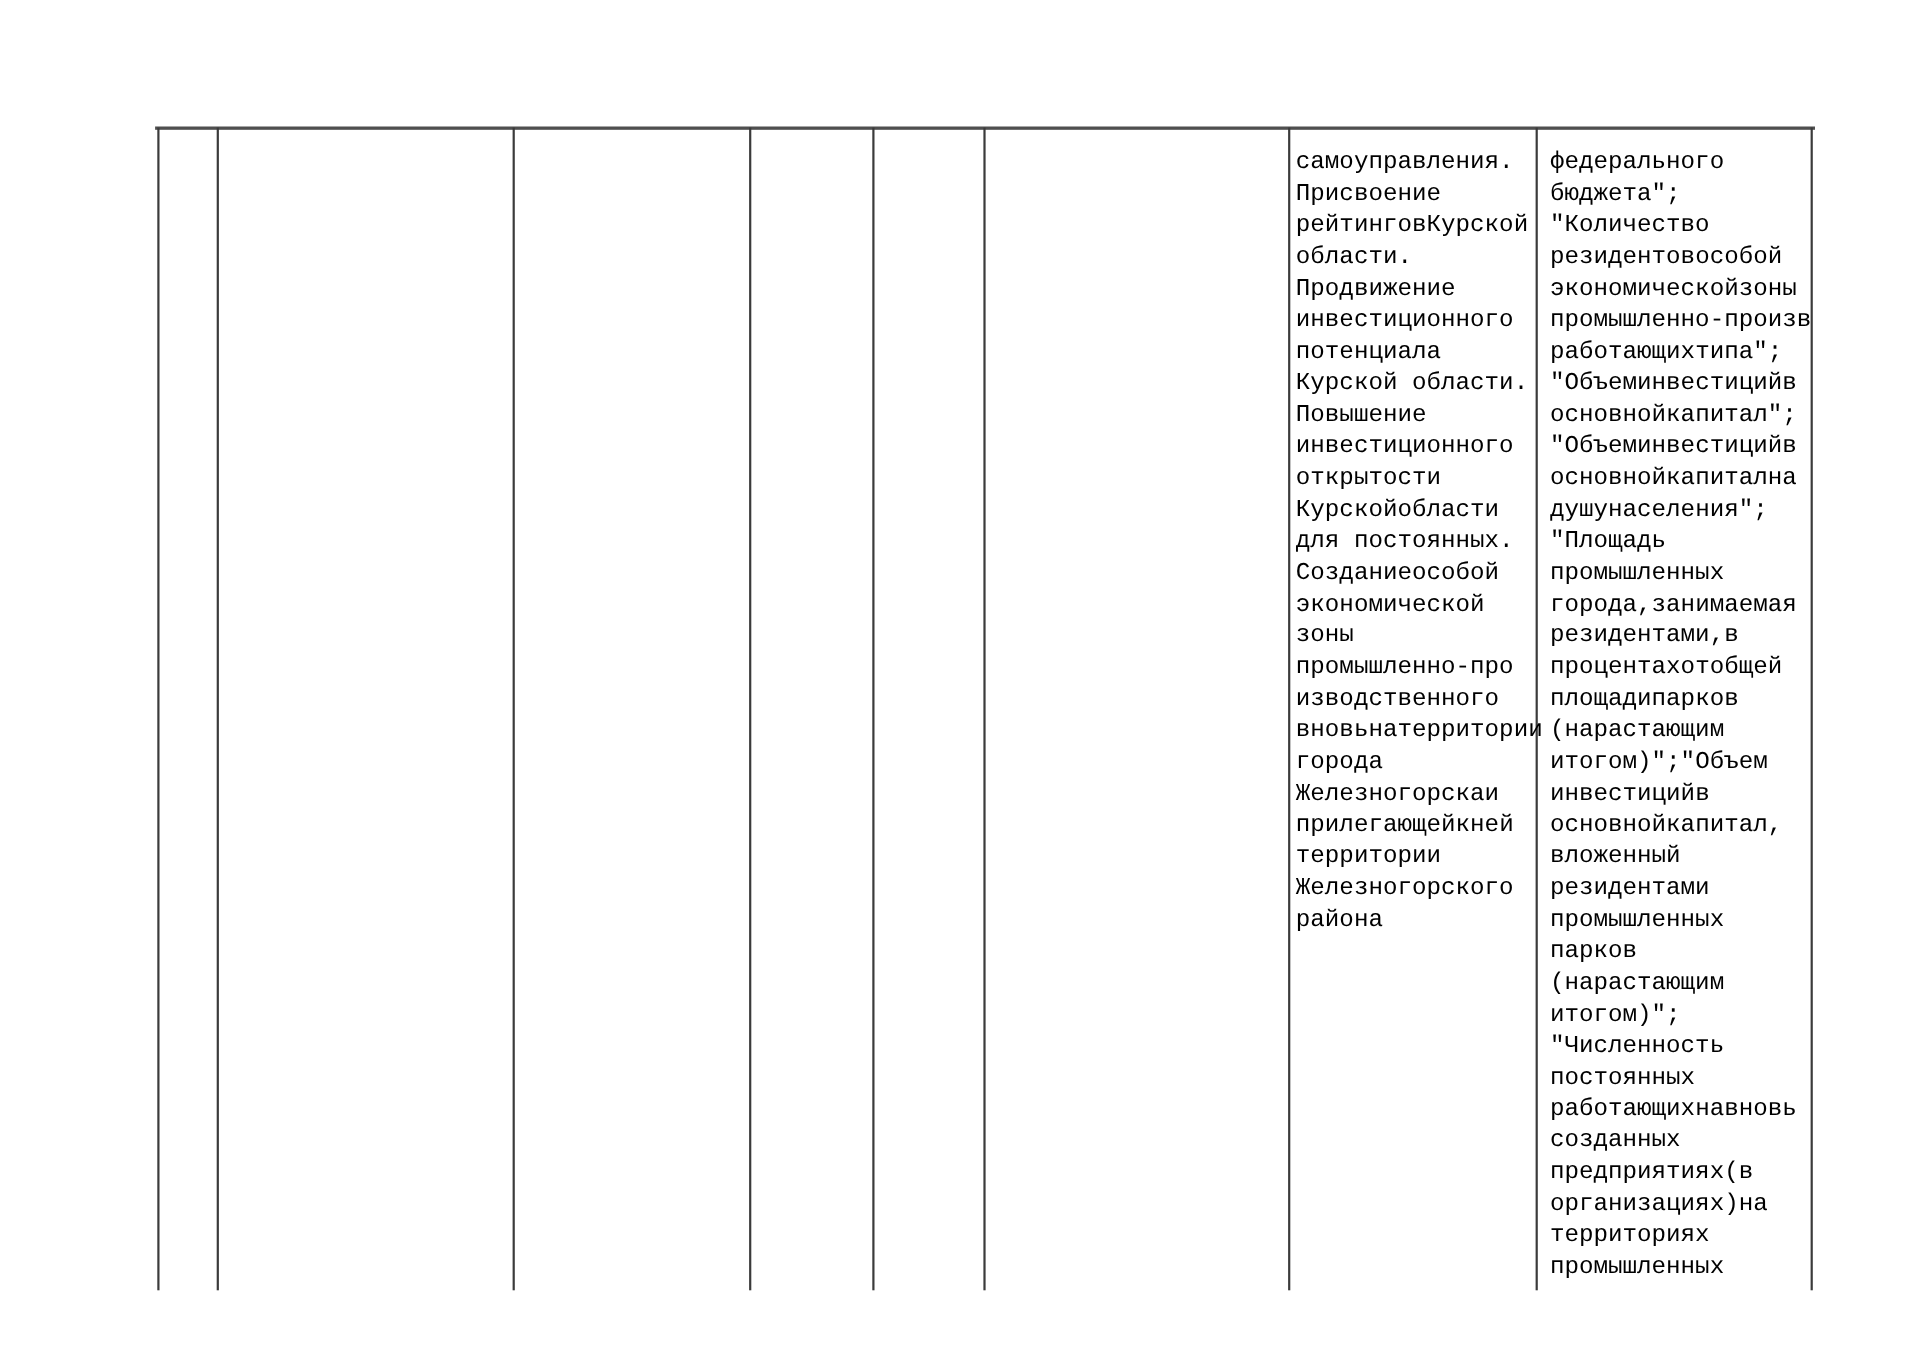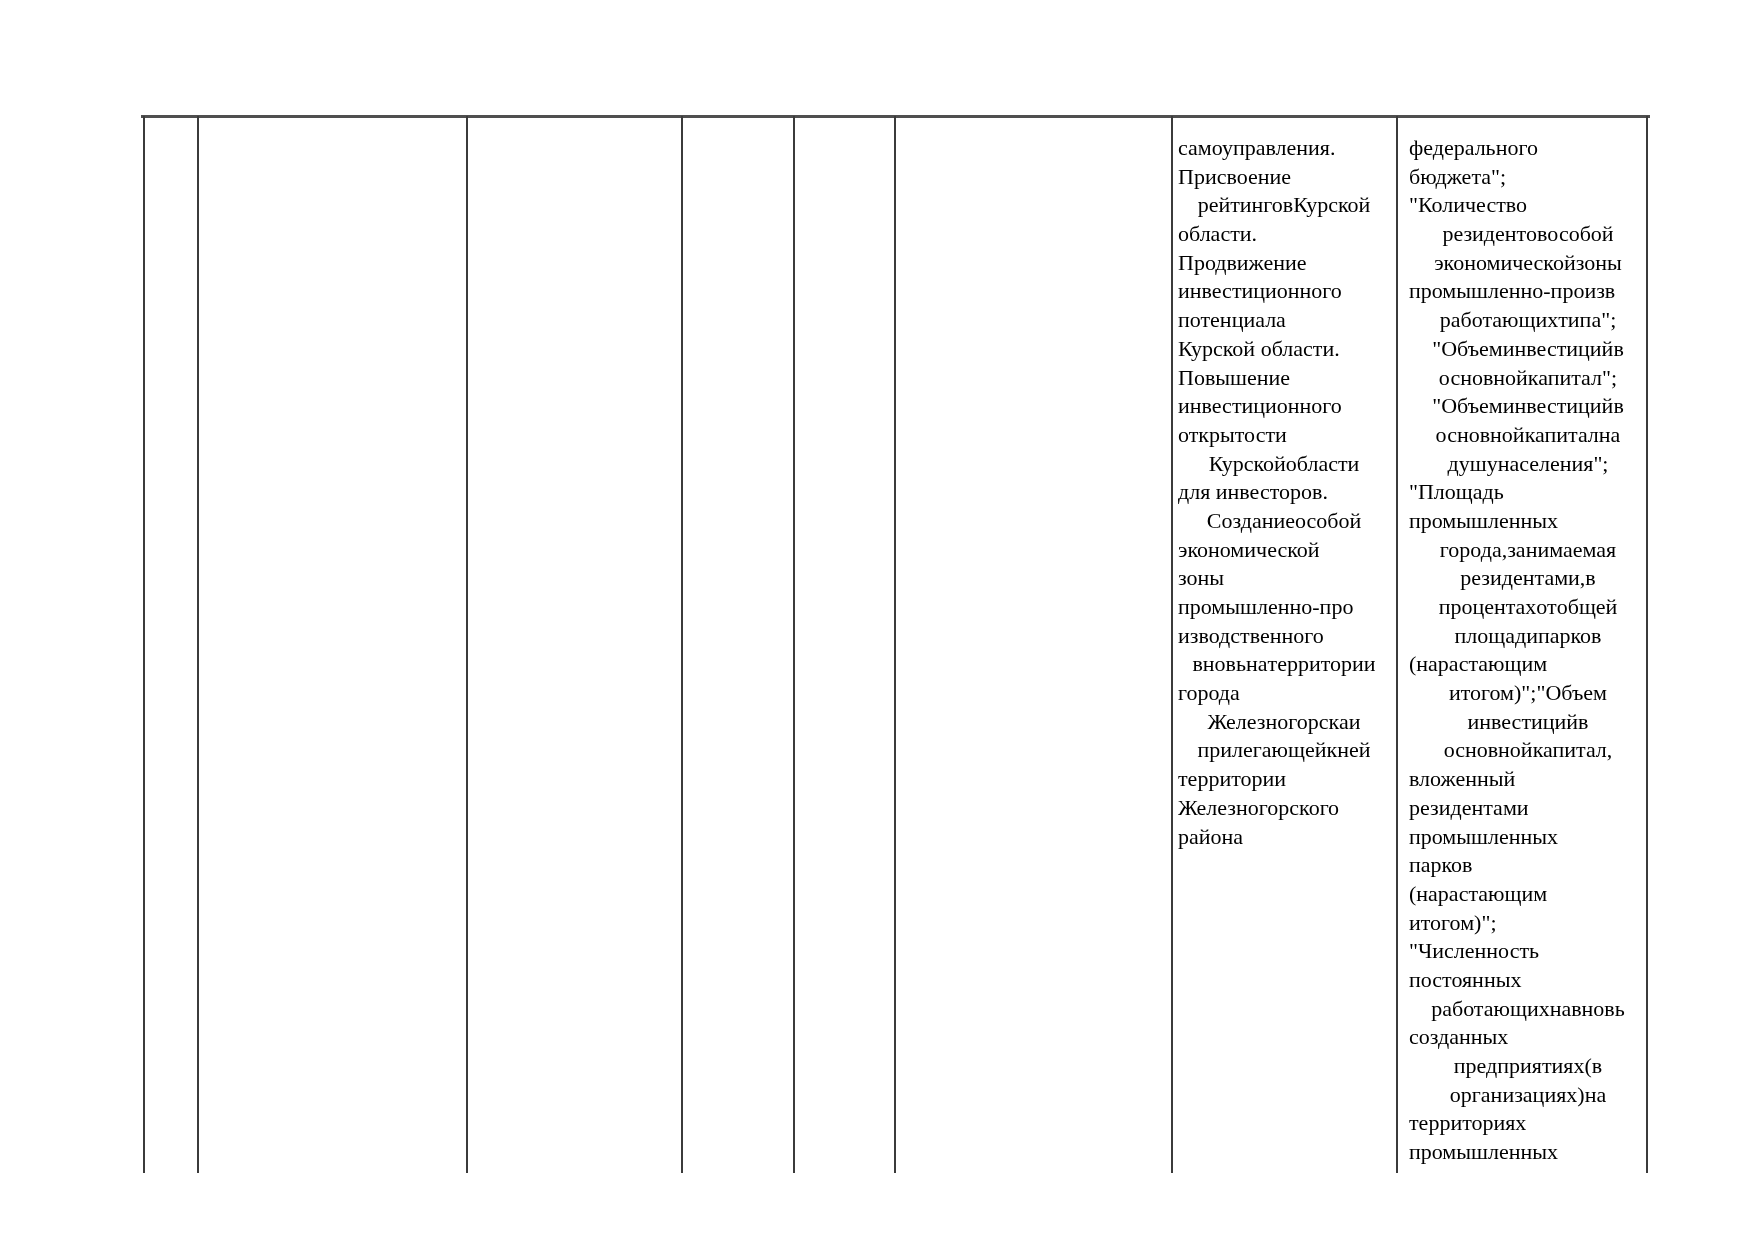--- a/index.html
+++ b/index.html
@@ -2,21 +2,21 @@
 <html><head>
 <meta charset="utf-8">
 <style>
   html, body { margin: 0; padding: 0; }
   .page {
     position: relative;
     width: 1754px;
     height: 1240px;
     background: #ffffff;
     overflow: hidden;
-    font-family: Liberation Serif, serif;
+    font-family: Liberation Mono, monospace;
     color: #000000;
   }
   .table { position: absolute; left: 143px; top: 115px; width: 1505px; height: 1058px; }
   .top-border {
     position: absolute; left: -2px; top: 0;
     width: 1509px; height: 3px; background: #4f4f4f;
   }
   .vline {
     position: absolute; top: 1px;
     width: 2px; height: 1057px; background: #3b3b3b;
@@ -30,21 +30,21 @@
   .v6 { left: 1028px; }
   .v7 { left: 1253px; }
   .v8 { left: 1503px; }
   .cell {
     position: absolute; top: 19px;
     font-size: 22px; line-height: 28.7px;
   }
   .cell-activities { left: 1035px; width: 212px; }
   .cell-indicators { left: 1266px; width: 238px; }
   .tline { height: 28.7px; white-space: pre; overflow: visible; }
-  .tline.just { display: flex; justify-content: center; white-space: nowrap; }
+  .tline.just { display: flex; justify-content: flex-start; white-space: nowrap; }
 </style>
 </head>
 <body>
 
 <div class="page">
   <div class="table">
     <div class="top-border"></div>
     <div class="vline v0"></div>
     <div class="vline v1"></div>
     <div class="vline v2"></div>
@@ -67,21 +67,21 @@
         <div class="tline">инвестиционного</div>
         <div class="tline">потенциала</div>
         <div class="tline">Курской области.</div>
         <div class="tline">Повышение</div>
         <div class="tline">инвестиционного</div>
         <div class="tline">открытости</div>
         <div class="tline just">
           <span>Курской</span>
           <span>области</span>
         </div>
-        <div class="tline">для инвесторов.</div>
+        <div class="tline">для постоянных.</div>
         <div class="tline just">
           <span>Создание</span>
           <span>особой</span>
         </div>
         <div class="tline">экономической</div>
         <div class="tline">зоны</div>
         <div class="tline">промышленно-про</div>
         <div class="tline">изводственного</div>
         <div class="tline just">
           <span>вновь</span>

